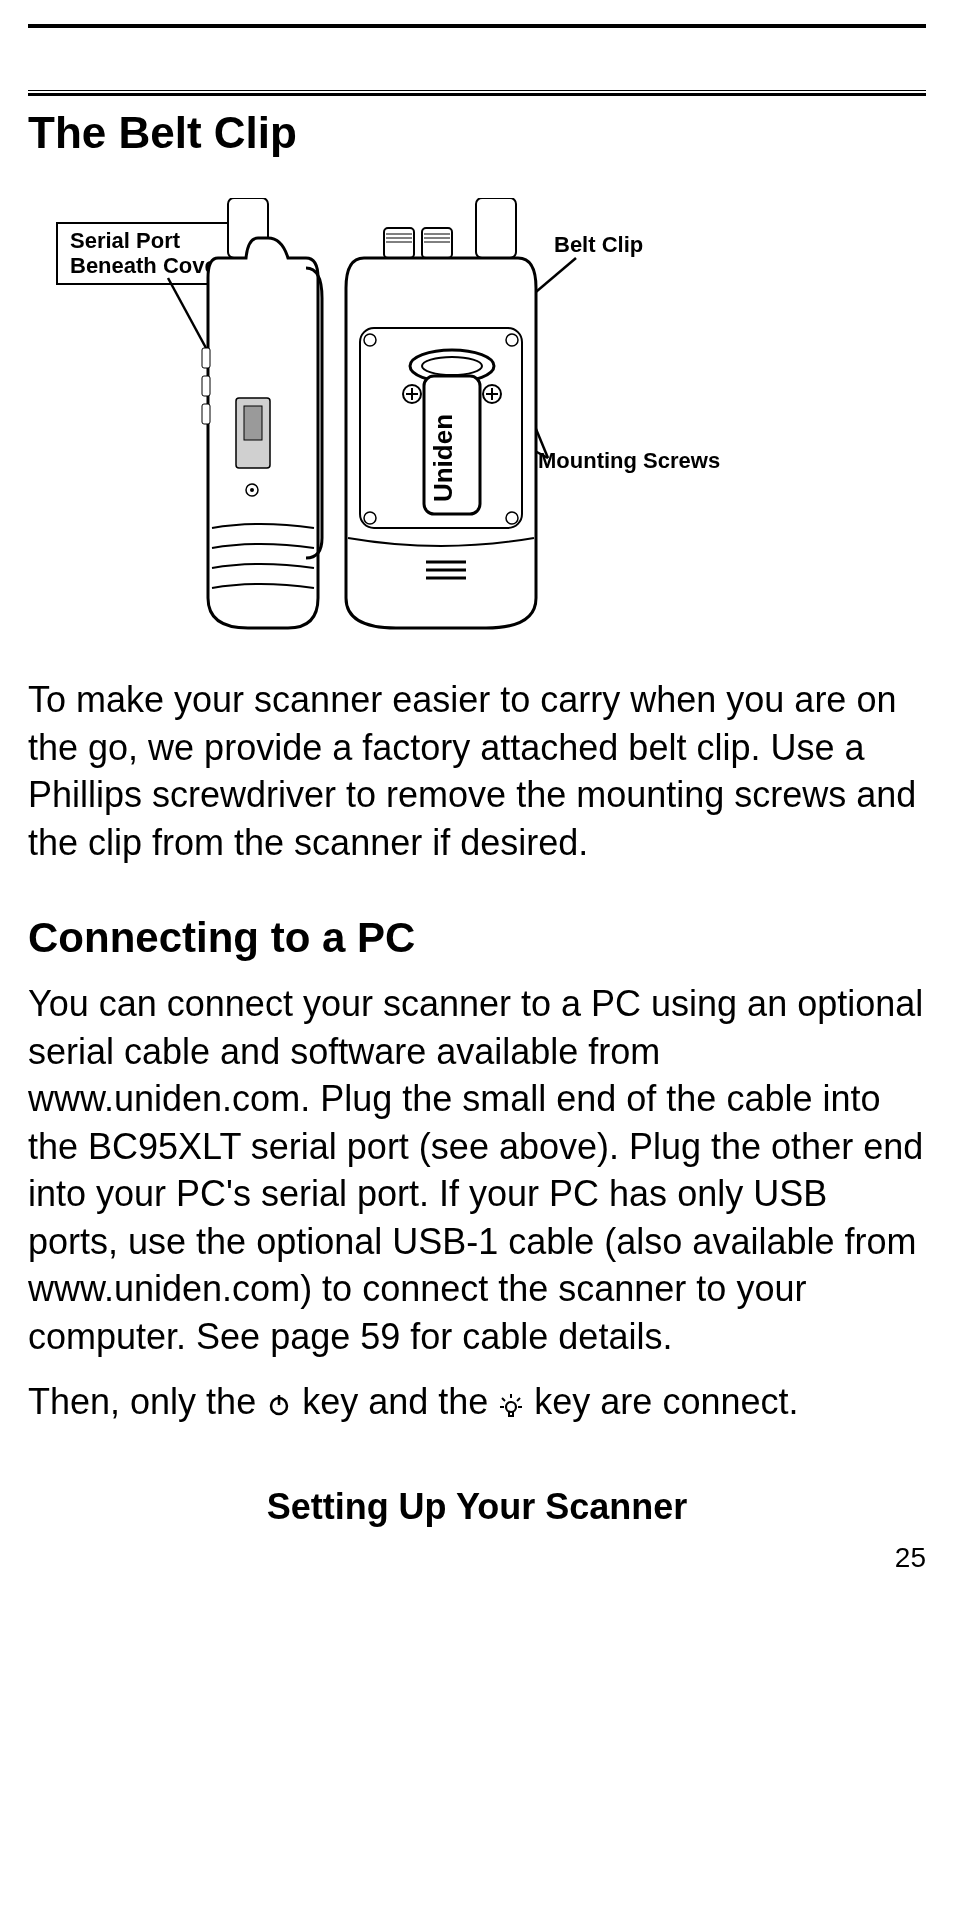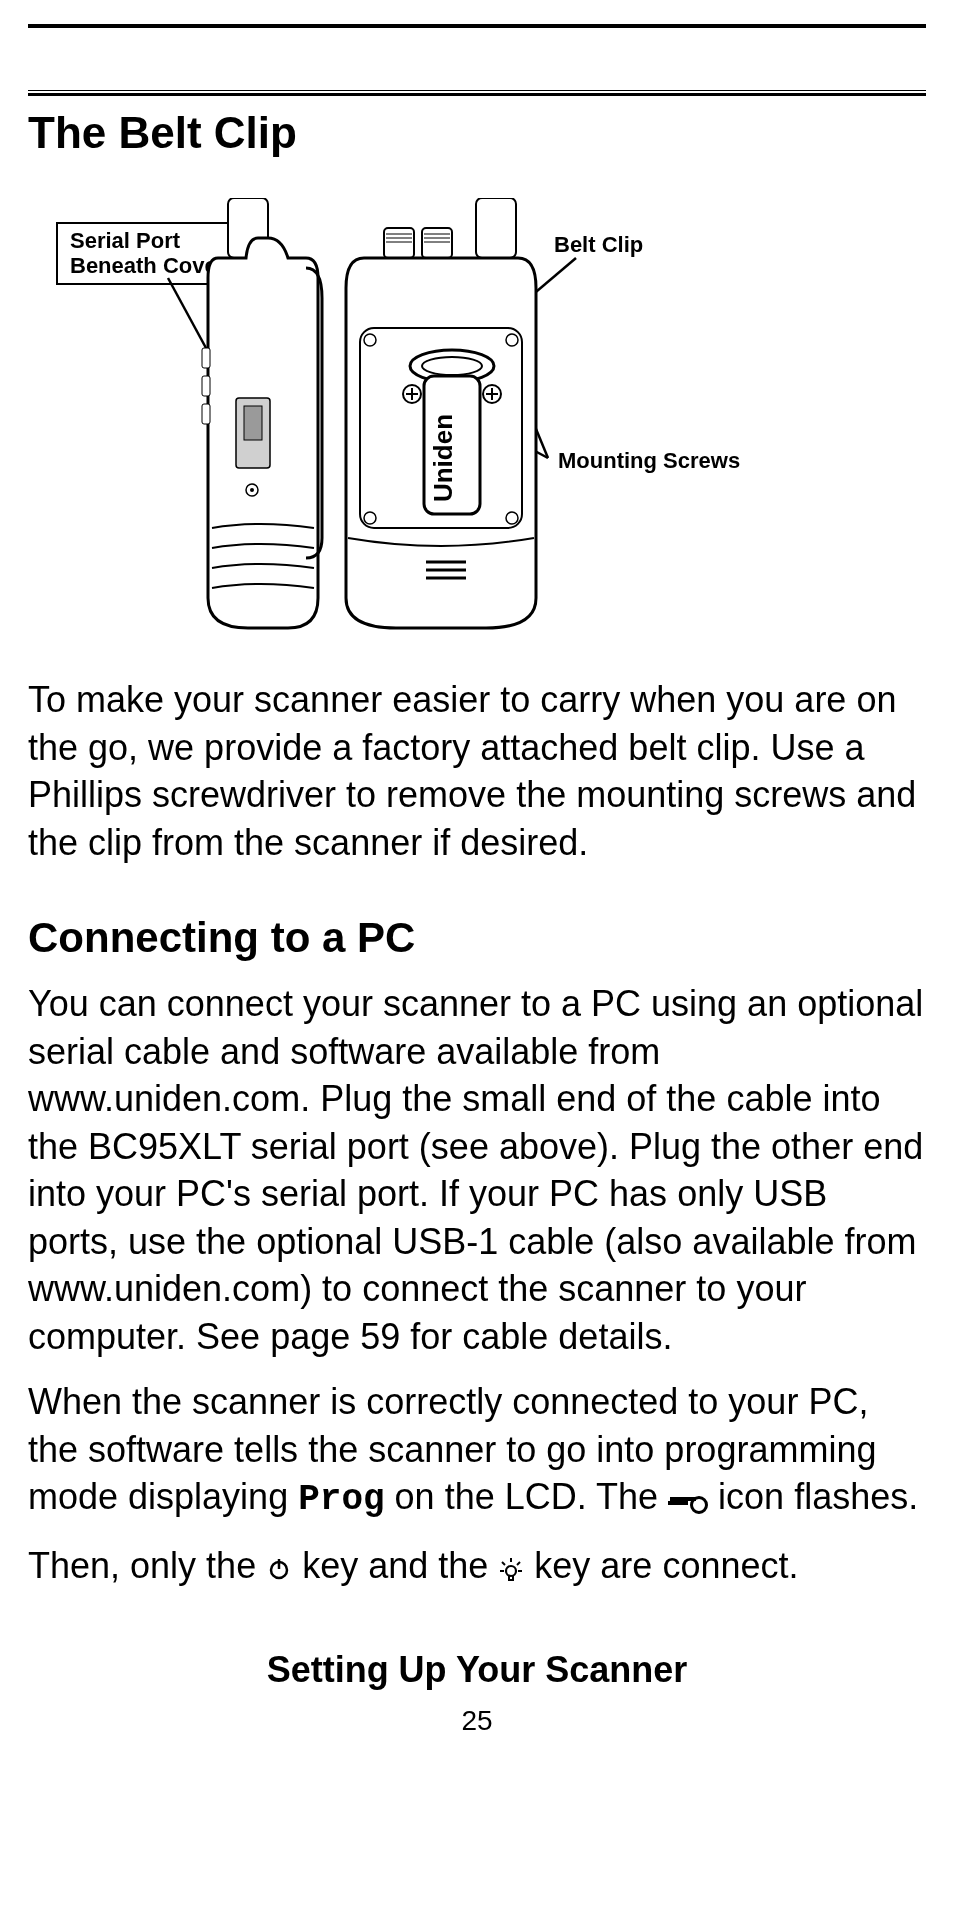--- a/index.html
+++ b/index.html
@@ -6,21 +6,21 @@
   .page{width:954px;height:1908px;position:relative;font-family:Arial,Helvetica,sans-serif;box-sizing:border-box;padding:24px 28px 20px}
   .rule{border:0}
   .rule-top{border-top:4px solid #000;margin:0 0 62px}
   .rule-thin{border-top:1px solid #000;margin:0}
   h1,h2{margin:0;font-weight:700}
   h1{font-size:44px;margin-bottom:10px}
   h2{font-size:42px;margin:48px 0 14px}
   p{font-size:36px;line-height:1.32;margin:18px 0}
   .mono{font-family:"Courier New",monospace;font-weight:700}
   .footer-title{font-size:36px;font-weight:700;text-align:center;margin-top:60px}
-  .pagenum{text-align:center;font-size:28px;margin-top:14px}
+  .pagenum{text-align:right;font-size:28px;margin-top:14px}
   .figure{position:relative;height:490px;margin:8px 0 6px;border:0}
   .callout{position:absolute;font-weight:700;font-size:22px;text-align:left}
   .callout-box{border:2px solid #000;padding:4px 12px;background:#fff;line-height:1.15}
   svg.dev{display:block}
   .key-icon{display:inline-block;width:40px;height:18px;position:relative;top:2px}
   .key-icon::before{content:"";position:absolute;right:0;top:3px;width:12px;height:12px;border:3px solid #000;border-radius:50%}
   .key-icon::after{content:"";position:absolute;left:0;top:8px;width:20px;height:4px;background:#000;box-shadow:2px -4px 0 0 #000,8px -4px 0 0 #000}
   .light-sym{display:inline-block;position:relative;width:26px;height:26px;top:4px}
   .light-sym svg{position:absolute;left:0;top:0}
 </style>
@@ -36,21 +36,21 @@
 
   <h1>The Belt Clip</h1>
 
   <div class="figure">
 
     <div class="callout callout-box" style="left:28px;top:54px;white-space:pre">Serial Port
 Beneath Cover</div>
 
     <div class="callout" style="left:526px;top:64px">Belt Clip</div>
 
-    <div class="callout" style="left:530px;top:280px">Mounting Screws</div>
+    <div class="callout" style="left:510px;top:280px">Mounting Screws</div>
 
     <svg width="700" height="490" style="position:absolute;left:0;top:0" viewBox="0 0 700 490">
       <line x1="140" y1="110" x2="216" y2="250" stroke="#000" stroke-width="2.5"></line>
       <line x1="548" y1="90" x2="430" y2="190" stroke="#000" stroke-width="2.5"></line>
       <line x1="520" y1="290" x2="380" y2="215" stroke="#000" stroke-width="2.5"></line>
       <line x1="520" y1="290" x2="482" y2="198" stroke="#000" stroke-width="2.5"></line>
     </svg>
 
     <svg class="dev" width="130" height="440" viewBox="0 0 130 440" style="position:absolute;left:170px;top:30px">
       <rect x="30" y="0" width="40" height="60" rx="6" fill="#fff" stroke="#000" stroke-width="2"></rect>
@@ -117,23 +117,20 @@
       <line x1="90" y1="380" x2="130" y2="380" stroke="#000" stroke-width="3"></line>
     </svg>
   </div>
 
   <p>To make your scanner easier to carry when you are on the go, we provide a factory attached belt clip. Use a Phillips screwdriver to remove the mounting screws and the clip from the scanner if desired.</p>
 
   <h2>Connecting to a PC</h2>
 
   <p>You can connect your scanner to a PC using an optional serial cable and software available from www.uniden.com. Plug the small end of the cable into the BC95XLT serial port (see above). Plug the other end into your PC's serial port. If your PC has only USB ports, use the optional USB-1 cable (also available from www.uniden.com) to connect the scanner to your computer. See page 59 for cable details.</p>
 
-  <p>
-    <span>When the scanner is correctly connected to your PC, the software tells the scanner to go into pro­gramming mode displaying </span><span class="mono">Prog</span><span> on the LCD. The </span><span class="key-icon"></span><span> icon flashes.</span>
-  </p>
 
   <p>
     <span>Then, only the </span>
     <span class="light-sym">
       <svg width="26" height="26" viewBox="0 0 26 26">
           <circle cx="13" cy="14" r="8" fill="none" stroke="#000" stroke-width="2.5"></circle>
           <line x1="13" y1="3" x2="13" y2="13" stroke="#000" stroke-width="2.5"></line>
         </svg>
     </span>
     <span> key and the </span>

